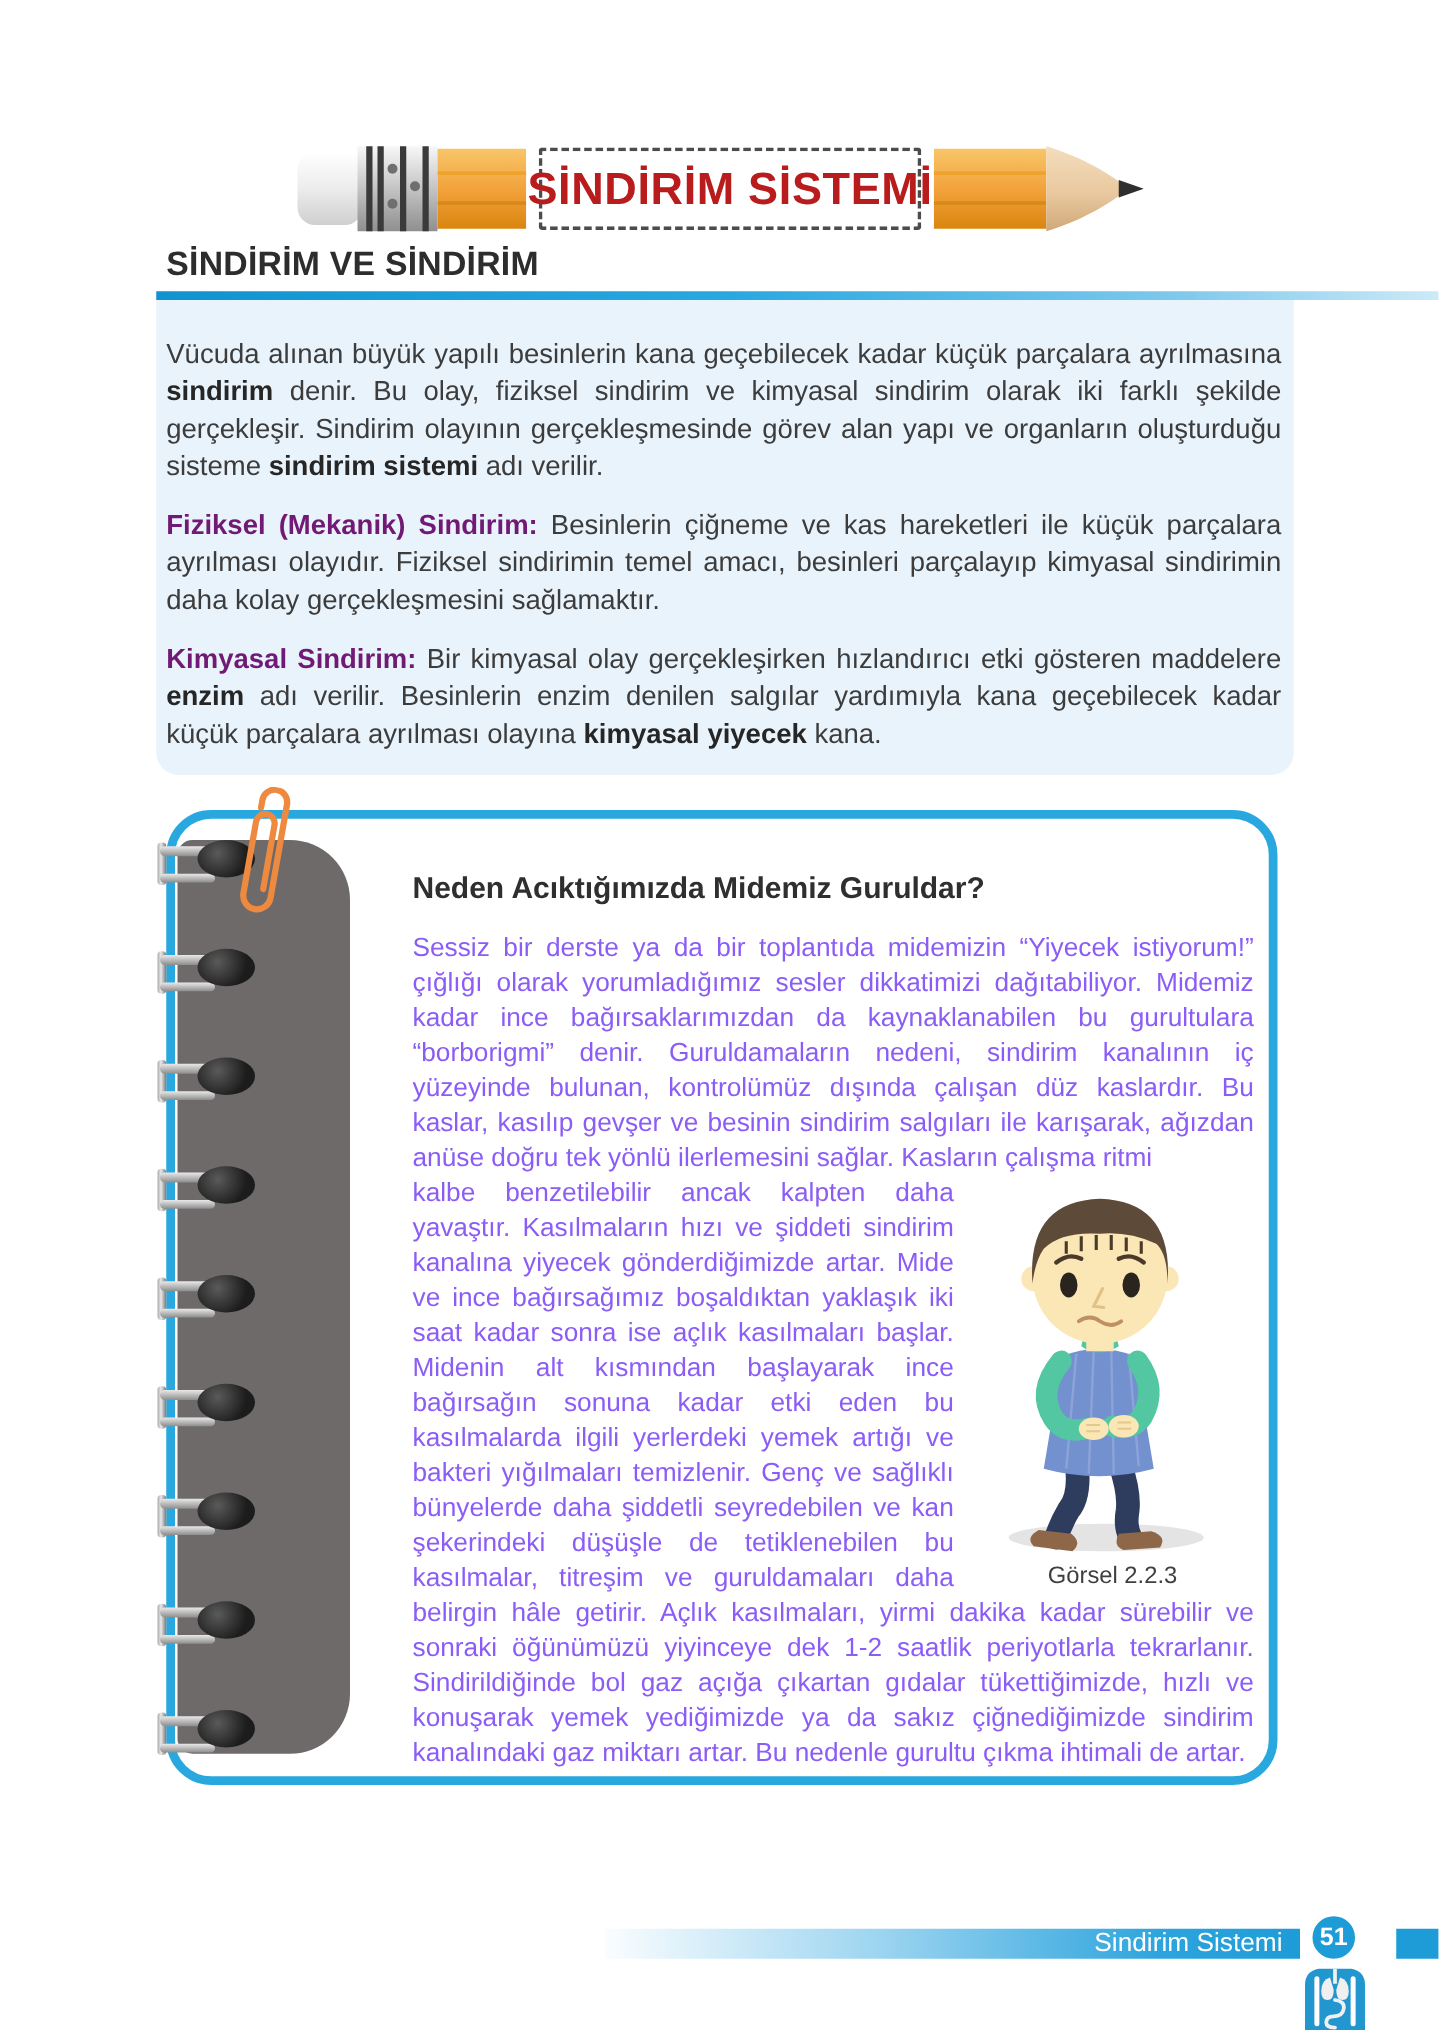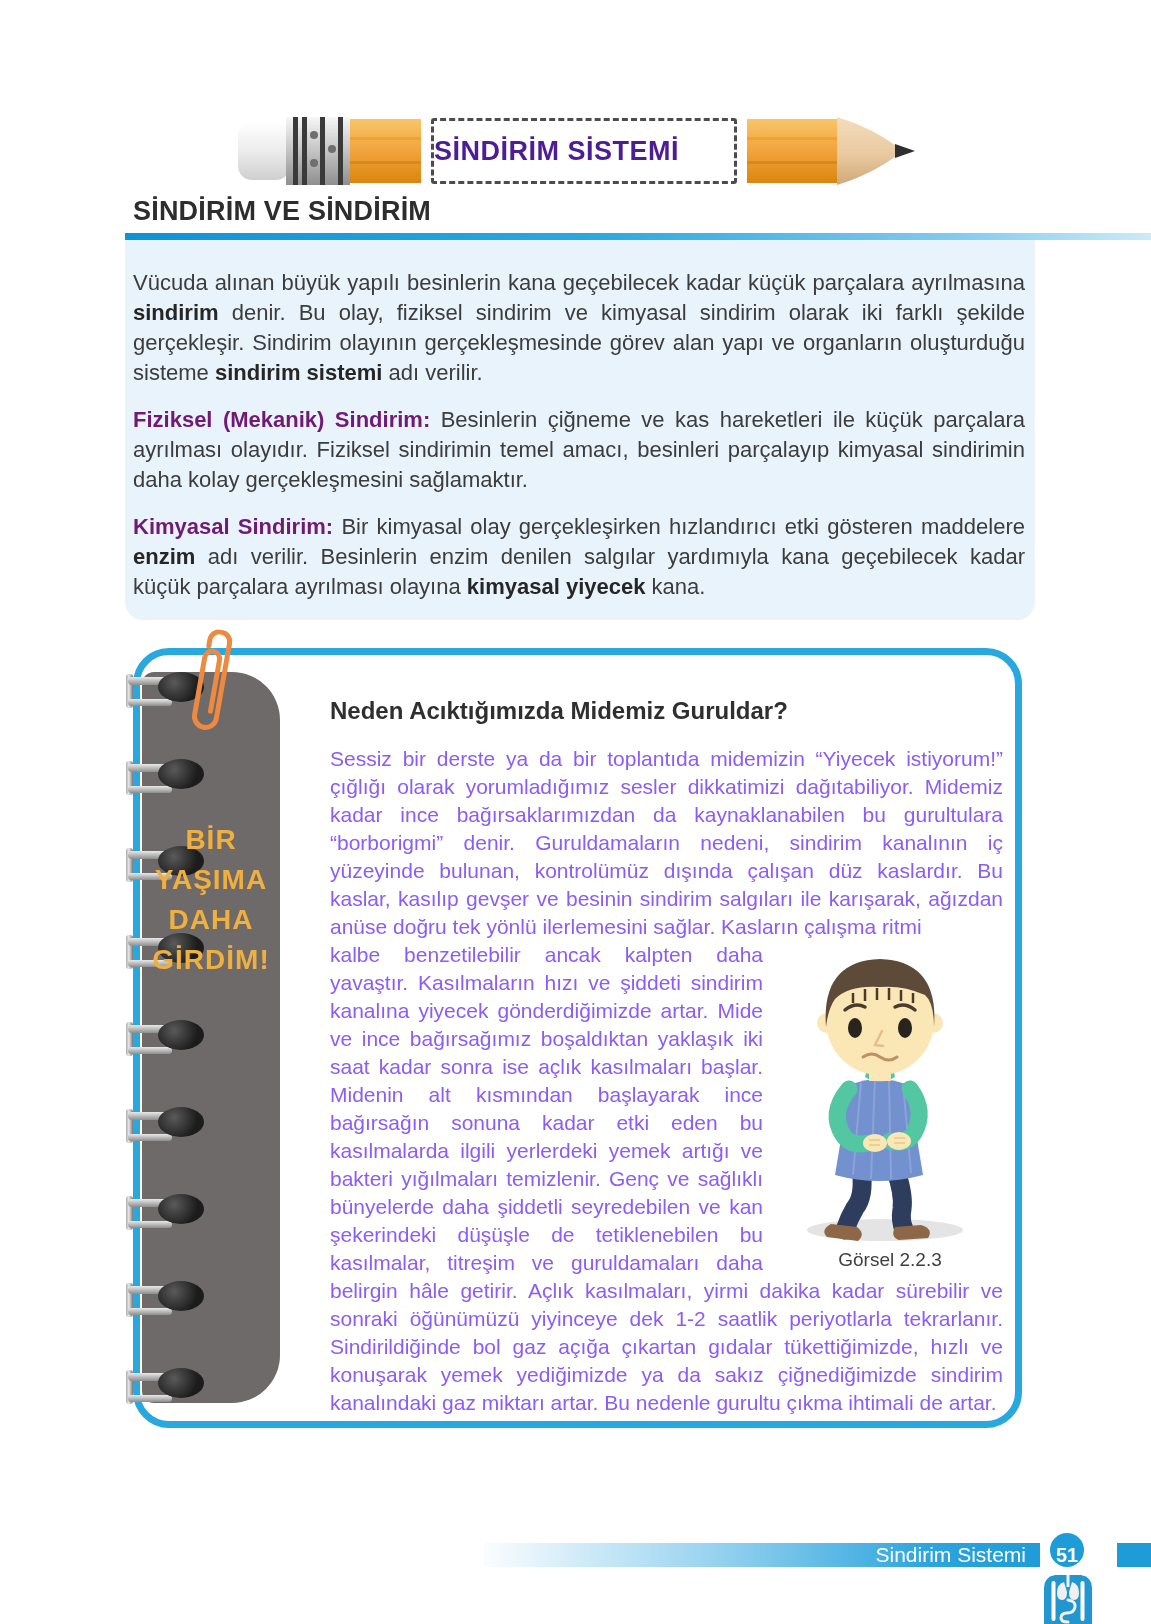--- a/index.html
+++ b/index.html
@@ -10,22 +10,22 @@
   }
   
   .pencil-header{
     position:absolute;top:106px;left:0;right:0;height:90px;
     display:flex;align-items:center;justify-content:center;
   }
   .pencil-header svg{display:block;}
   .title-box{
     width:300px;height:60px;margin:0 10px;background:#ffffff;
     border:3px dashed #4c4c4c;border-radius:3px;
-    display:flex;align-items:center;justify-content:flex-start;
-    font-size:27px;font-weight:bold;color:#4c1d95;letter-spacing:.5px;
+    display:flex;align-items:center;justify-content:center;
+    font-size:36px;font-weight:bold;color:#b91c1c;letter-spacing:.5px;
     white-space:nowrap;
   }
   
   .section-heading{
     position:absolute;left:133px;top:196px;margin:0;
     font-size:27px;font-weight:bold;color:#2d2d2d;letter-spacing:.2px;
   }
   .heading-rule{
     position:absolute;left:125px;top:233px;width:1026px;height:7px;
     background:linear-gradient(to right,#0f93d1,#29a8e0 45%,#7fc9ec 80%,#cdeaf8);
@@ -96,21 +96,21 @@
     display:flex;align-items:center;justify-content:flex-end;
     box-sizing:border-box;padding-right:14px;
   }
   .footer-bar .footer-label{color:#ffffff;font-size:21px;}
   .footer-rect{
     position:absolute;left:1117px;top:1543px;width:34px;height:24px;background:#1e9cd7;
   }
   .page-badge{
     position:absolute;left:1048px;top:1531px;width:38px;height:38px;border-radius:50%;
     background:#1e9cd7;border:2px solid #ffffff;box-sizing:border-box;
-    display:flex;align-items:flex-end;justify-content:center;
+    display:flex;align-items:center;justify-content:center;
     color:#ffffff;font-size:20px;font-weight:bold;
   }
   .torso-logo{position:absolute;left:1037px;top:1567px;}
 </style>
 </head>
 <body>
 
 <div class="page">
 
   <div class="pencil-header">
@@ -240,26 +240,20 @@
         <div class="knob"></div>
       </div>
 
     <span class="paperclip">
       <svg width="46" height="120" viewBox="0 0 46 120">
         <path d="M33,12 V88 a11,11 0 0 1 -22,0 V30 a7.5,7.5 0 0 1 15,0 v52" fill="none" stroke="#ee8a3f" stroke-width="5" stroke-linecap="round"></path>
         <path d="M33,12 a10,10 0 0 0 -20,0 v6" fill="none" stroke="#ee8a3f" stroke-width="5" stroke-linecap="round"></path>
       </svg>
     </span>
 
-    <div class="margin-note">
-      <div>BİR</div>
-      <div>YAŞIMA</div>
-      <div>DAHA</div>
-      <div>GİRDİM!</div>
-    </div>
 
     <div class="note-content">
       <h3 class="note-title">Neden Acıktığımızda Midemiz Guruldar?</h3>
       <div class="note-body">
         <p>Sessiz bir derste ya da bir toplantıda midemizin “Yiyecek istiyorum!” çığlığı olarak yorumladığımız sesler dikkatimizi dağıtabiliyor. Midemiz kadar ince bağırsaklarımızdan da kaynaklanabilen bu gurultulara “borborigmi” denir. Guruldamaların nedeni, sindirim kanalının iç yüzeyinde bulunan, kontrolümüz dışında çalışan düz kaslardır. Bu kaslar, kasılıp gevşer ve besinin sindirim salgıları ile karışarak, ağızdan anüse doğru tek yönlü ilerlemesini sağlar. Kasların çalışma ritmi</p>
         <div class="wrap-zone">
           <figure class="boy-figure" style="margin-top:2px">
             <svg width="215" height="300" viewBox="0 0 215 300">
               <ellipse cx="102" cy="287" rx="78" ry="11" fill="#e4e4e4"></ellipse>
               <path d="M78,225 q4,28 -6,40 q-6,10 -10,22" stroke="#2e3d5e" stroke-width="19" fill="none" stroke-linecap="round"></path>

